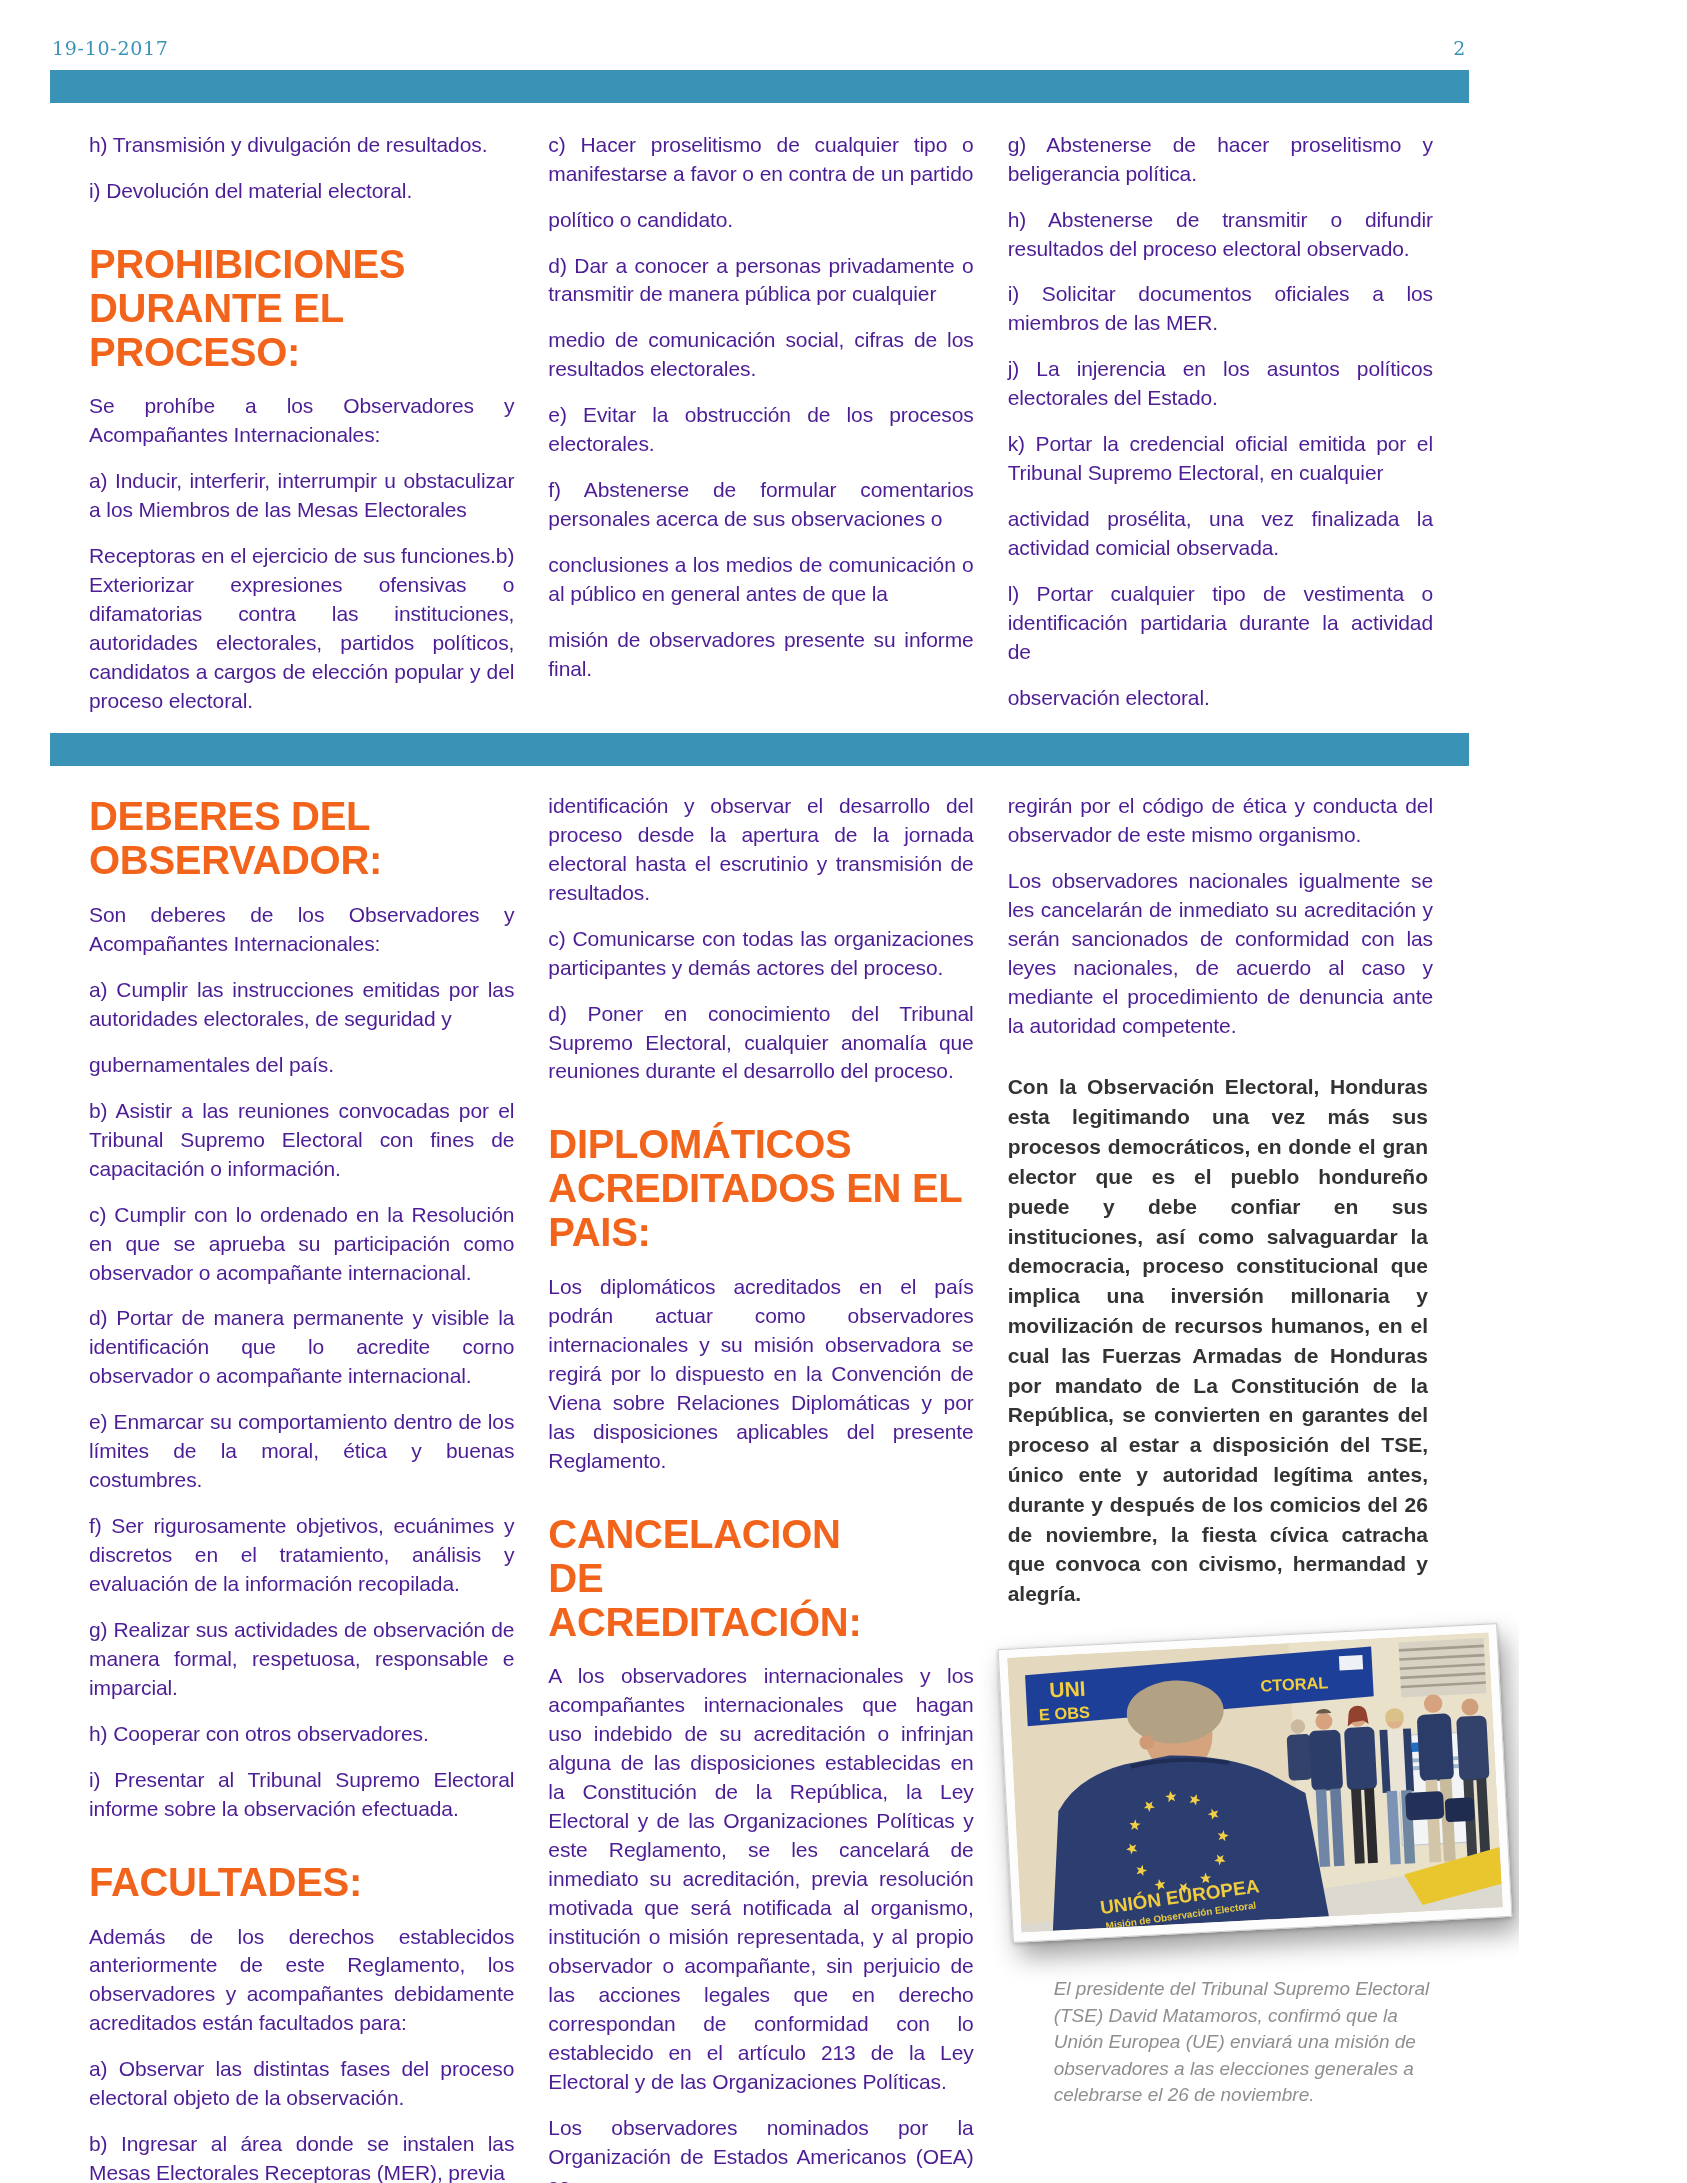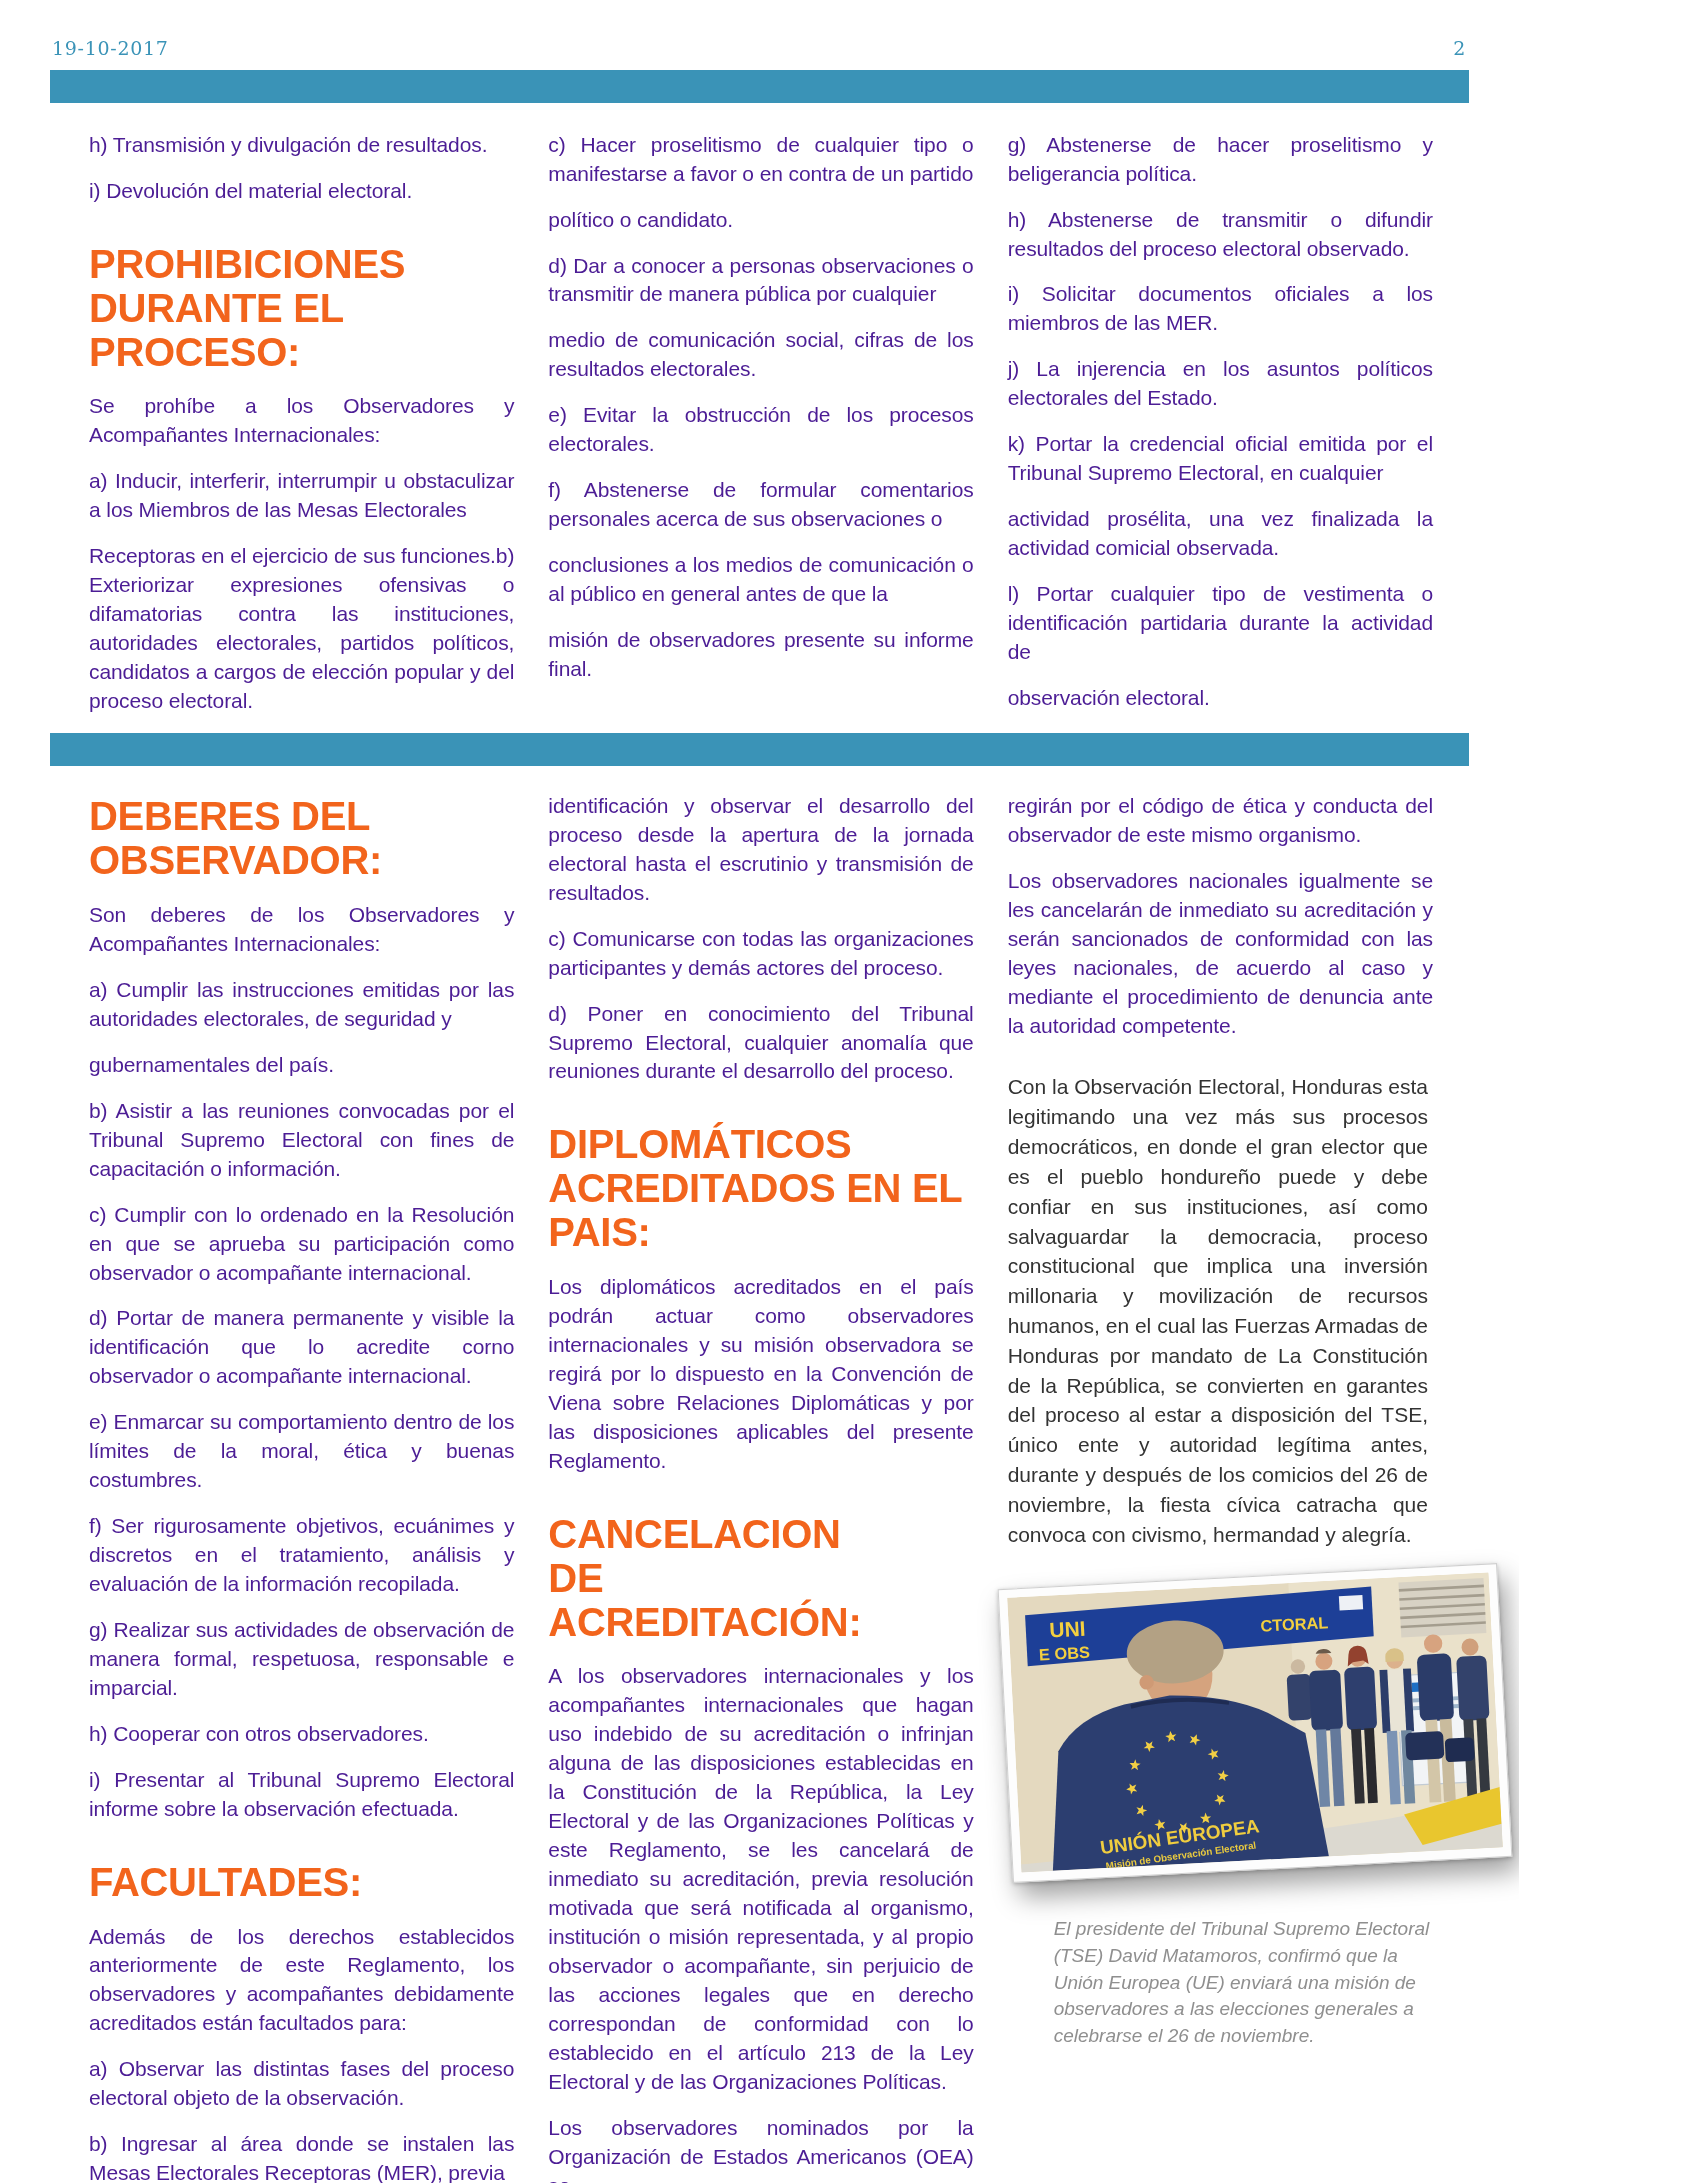--- a/index.html
+++ b/index.html
@@ -50,21 +50,21 @@
     font-size:40px;
     line-height:1.1;
     color:#f2641c;
     font-weight:700;
     letter-spacing:-0.3px;
     margin:36px 0 18.5px 0;
   }
   h2.first{margin-top:2.6px;}
   h2.head-narrow{max-width:331px;}
   p.boldpara{
-    font-weight:400;
+    font-weight:700;
     color:#333333;
     font-size:21px;
     line-height:1.42;
     text-align:justify;
     margin:32px 5px 17px 0;
   }
   
   .photo-tilt{
     width:500px;
     margin:26.5px 0 46px -2.6px;
@@ -102,21 +102,21 @@
       <p class="body">h) Transmisión y divulgación de resultados.</p>
       <p class="body">i) Devolución del material electoral.</p>
       <h2 class="head">PROHIBICIONES DURANTE EL PROCESO:</h2>
       <p class="body">Se prohíbe a los Observadores y Acompañantes Internacionales:</p>
       <p class="body">a) Inducir, interferir, interrumpir u obstaculizar a los Miembros de las Mesas Electorales</p>
       <p class="body">Receptoras en el ejercicio de sus funciones.b) Exteriorizar expresiones ofensivas o difamatorias contra las instituciones, autoridades electorales, partidos políticos, candidatos a cargos de elección popular y del proceso electoral.</p>
     </div>
     <div class="col">
       <p class="body">c) Hacer proselitismo de cualquier tipo o manifestarse a favor o en contra de un partido</p>
       <p class="body">político o candidato.</p>
-      <p class="body">d) Dar a conocer a personas observaciones o transmitir de manera pública por cualquier</p>
+      <p class="body">d) Dar a conocer a personas privadamente o transmitir de manera pública por cualquier</p>
       <p class="body">medio de comunicación social, cifras de los resultados electorales.</p>
       <p class="body">e) Evitar la obstrucción de los procesos electorales.</p>
       <p class="body">f) Abstenerse de formular comentarios personales acerca de sus observaciones o</p>
       <p class="body">conclusiones a los medios de comunicación o al público en general antes de que la</p>
       <p class="body">misión de observadores presente su informe final.</p>
     </div>
     <div class="col">
       <p class="body">g) Abstenerse de hacer proselitismo y beligerancia política.</p>
       <p class="body">h) Abstenerse de transmitir o difundir resultados del proceso electoral observado.</p>
       <p class="body">i) Solicitar documentos oficiales a los miembros de las MER.</p>

